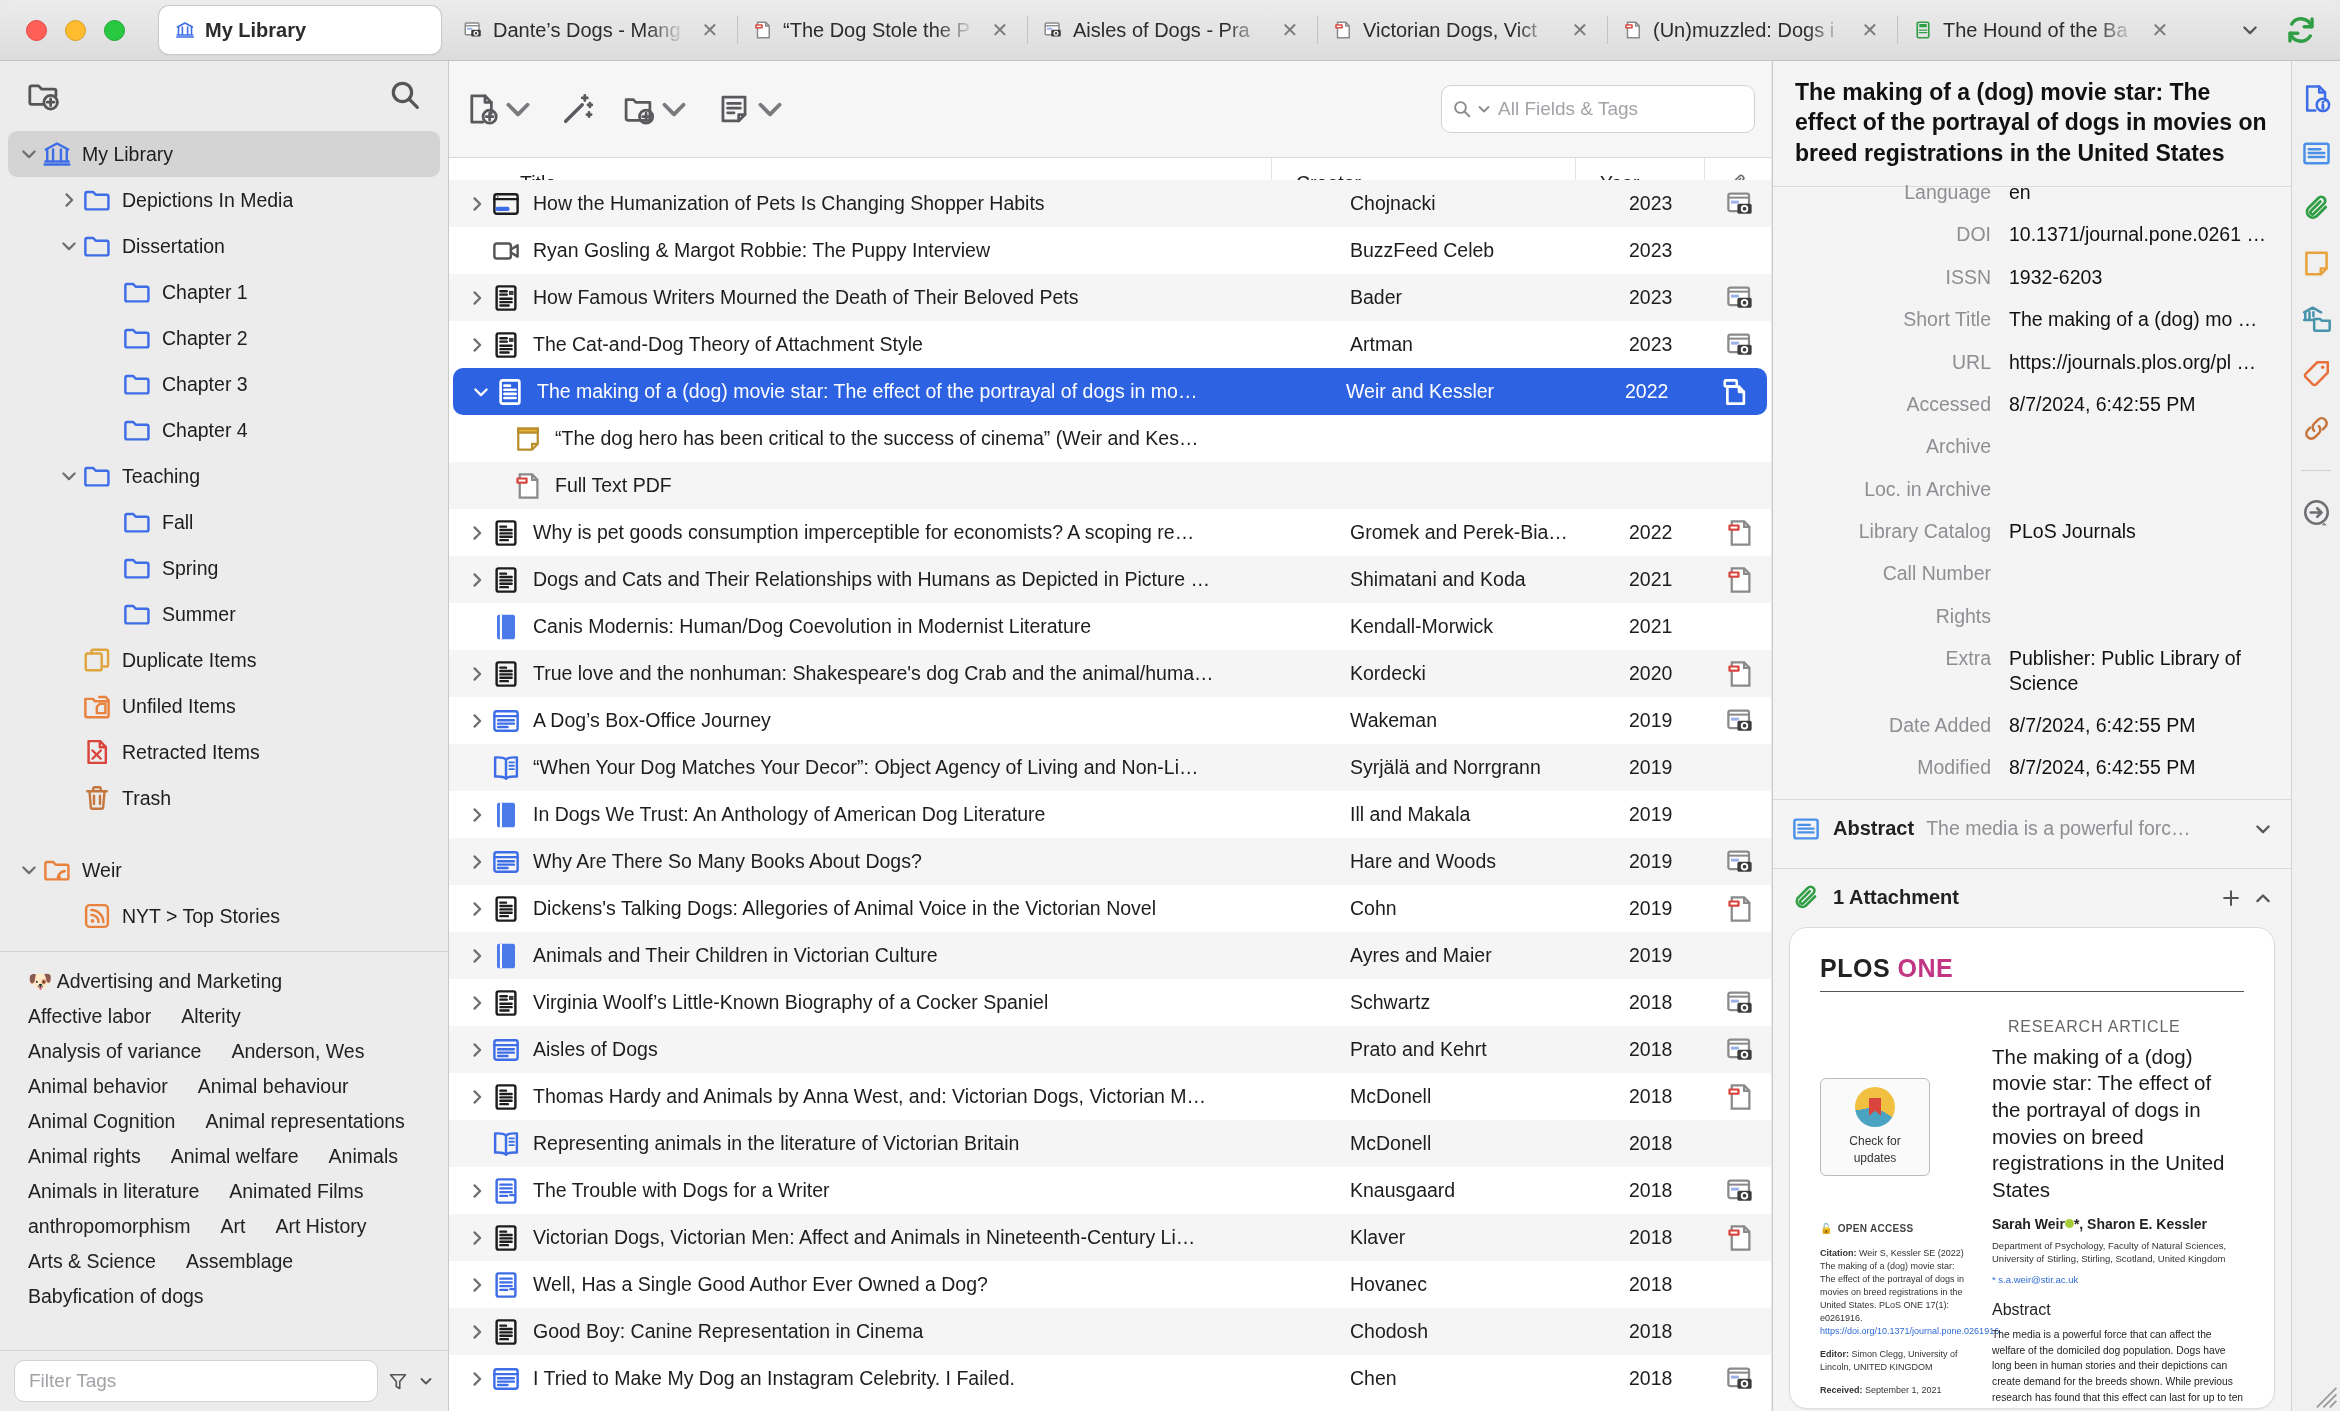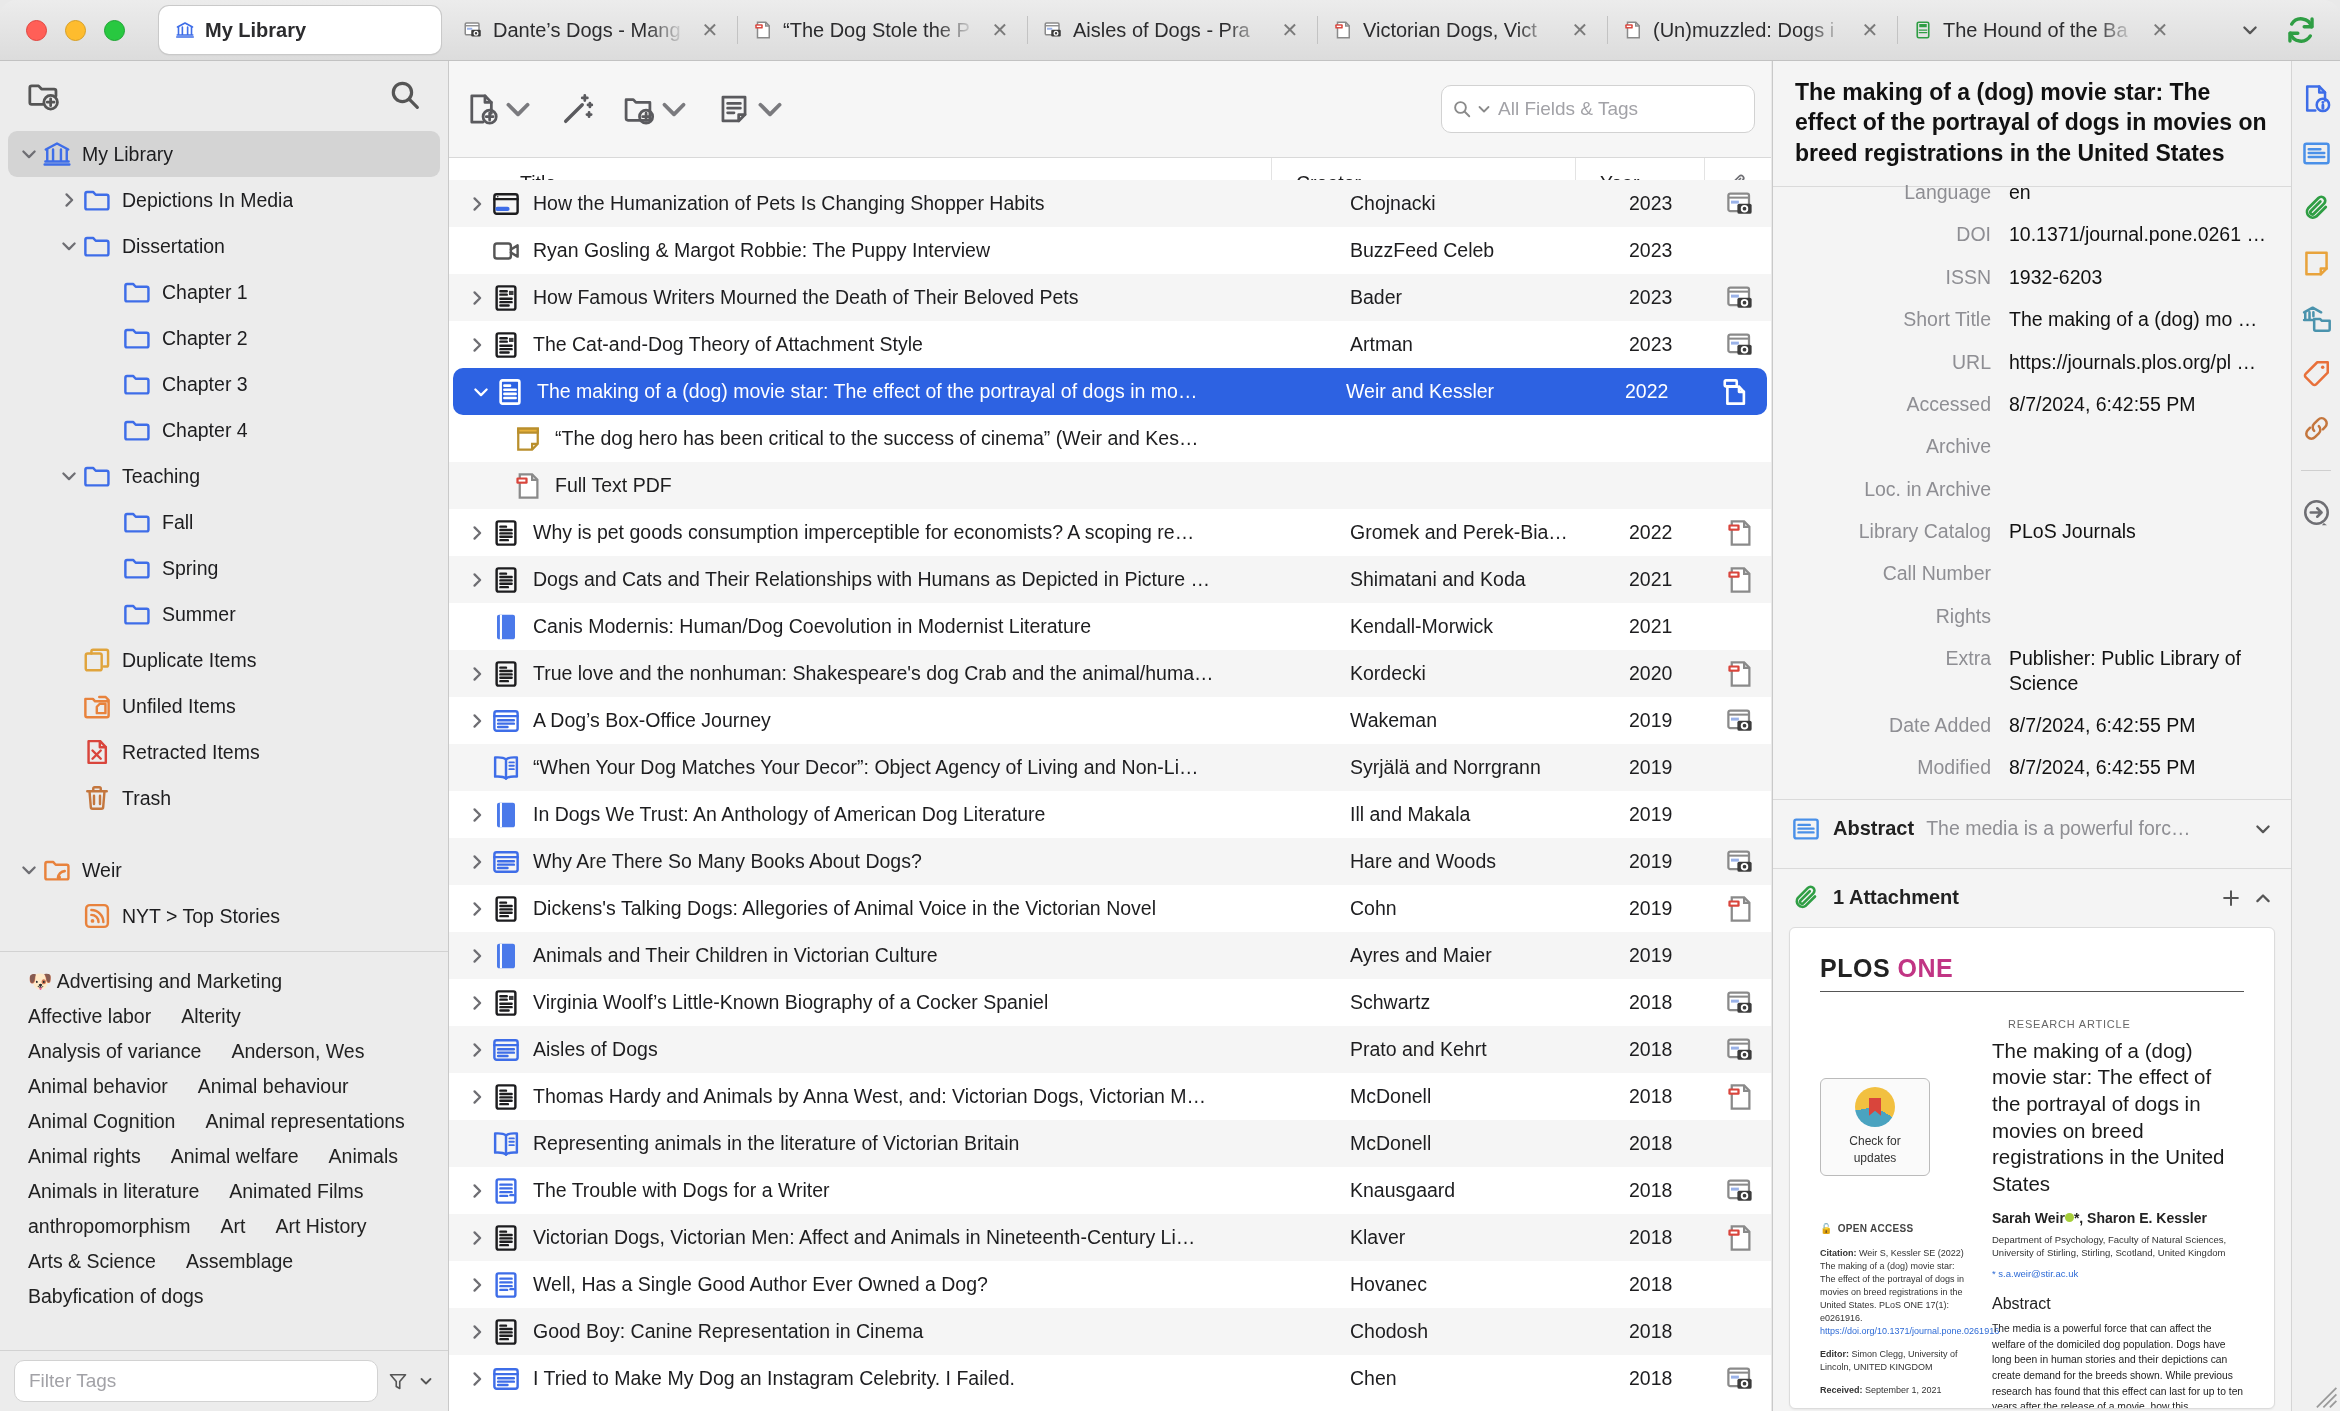--- a/index.html
+++ b/index.html
@@ -97,38 +97,38 @@
   .frow{display:flex;padding:9px 22px 9px 0;font-size:19.5px;line-height:1.25;}
   .flabel{width:218px;flex:none;text-align:right;color:#8e8e93;padding-right:18px;}
   .fvalue{flex:1;color:#111;word-break:break-word;min-height:24px;}
   #ab-divider,#at-divider{border-top:1px solid #dadada;margin:10px 0 0 0;}
   #abstract-row{display:flex;align-items:center;gap:12px;padding:14px 18px;}
   #abstract-row .ab-label{font-weight:700;font-size:20px;color:#222;}
   #abstract-row .ab-preview{color:#8e8e93;font-size:19.5px;flex:1;white-space:nowrap;overflow:hidden;}
   #attach-row{display:flex;align-items:center;gap:12px;padding:14px 18px 10px 18px;}
   #attach-row .at-label{font-weight:700;font-size:20px;color:#222;flex:1;}
   #attach-row .plus,#attach-row .collapse{color:#555;font-size:24px;}
-  #attach-card{margin:4px 16px 0 16px;background:#fff;border:1px solid #dcdcdc;border-radius:6px;height:480px;overflow:hidden;box-shadow:0 1px 2px rgba(0,0,0,.05);}
+  #attach-card{margin:4px 16px 0 16px;background:#fff;border:1px solid #dcdcdc;border-radius:18px;height:480px;overflow:hidden;box-shadow:0 1px 2px rgba(0,0,0,.05);}
 
   
   #pdf{padding:26px 30px;font-family:"Liberation Sans","DejaVu Sans",sans-serif;color:#222;}
   #pdf-brand{font-size:25px;font-weight:700;letter-spacing:.5px;border-bottom:1.5px solid #555;padding-bottom:8px;}
   #pdf-brand .one{color:#c13584;}
   #pdf-cols{display:flex;gap:22px;margin-top:26px;}
   #pdf-left{width:150px;flex:none;font-size:9px;line-height:1.45;color:#333;}
   #pdf-left b{font-weight:700;}
   .blue-link{color:#2e6bd6;}
   #check-badge{width:96px;border:1px solid #bbb;border-radius:6px;padding:8px 6px;text-align:center;margin:60px 0 46px 0;background:#fafafa;}
   #check-badge .ring{width:40px;height:40px;margin:0 auto 6px auto;border-radius:50%;background:conic-gradient(#f2c040 0 120deg,#4aa3c0 120deg 260deg,#f2c040 260deg 360deg);display:flex;align-items:center;justify-content:center;}
   #check-badge .bookmark{width:12px;height:18px;background:#d9453c;clip-path:polygon(0 0,100% 0,100% 100%,50% 72%,0 100%);}
   #check-badge .cb-label{font-size:12px;color:#333;}
   .oa{display:flex;align-items:center;gap:5px;font-size:10px;font-weight:700;color:#444;margin-bottom:10px;letter-spacing:.3px;}
   .pl-para{margin-bottom:10px;}
   #pdf-right{flex:1;min-width:0;}
-  #pdf-kicker{font-size:11px;letter-spacing:.8px;color:#666;margin-bottom:8px;padding-left:16px;}
+  #pdf-kicker{font-size:16px;letter-spacing:.8px;color:#666;margin-bottom:8px;padding-left:16px;}
   #pdf-title{font-size:20.5px;line-height:1.3;color:#1a1a1a;font-weight:400;margin-bottom:12px;}
   #pdf-authors{font-size:14px;font-weight:700;margin-bottom:7px;}
   #pdf-authors .orcid{display:inline-block;width:9px;height:9px;border-radius:50%;background:#a6ce39;vertical-align:1px;}
   #pdf-affil{font-size:9.5px;color:#333;line-height:1.45;margin-bottom:8px;}
   #pdf-email{font-size:9.5px;margin-bottom:16px;}
   #pdf-ab-h{font-size:16px;margin-bottom:8px;font-weight:400;}
   #pdf-abstract{font-size:10.3px;line-height:1.52;color:#222;}
 
   #resize-grip{position:absolute;right:2px;bottom:2px;width:26px;height:26px;color:#9a9a9a;}
 </style>

